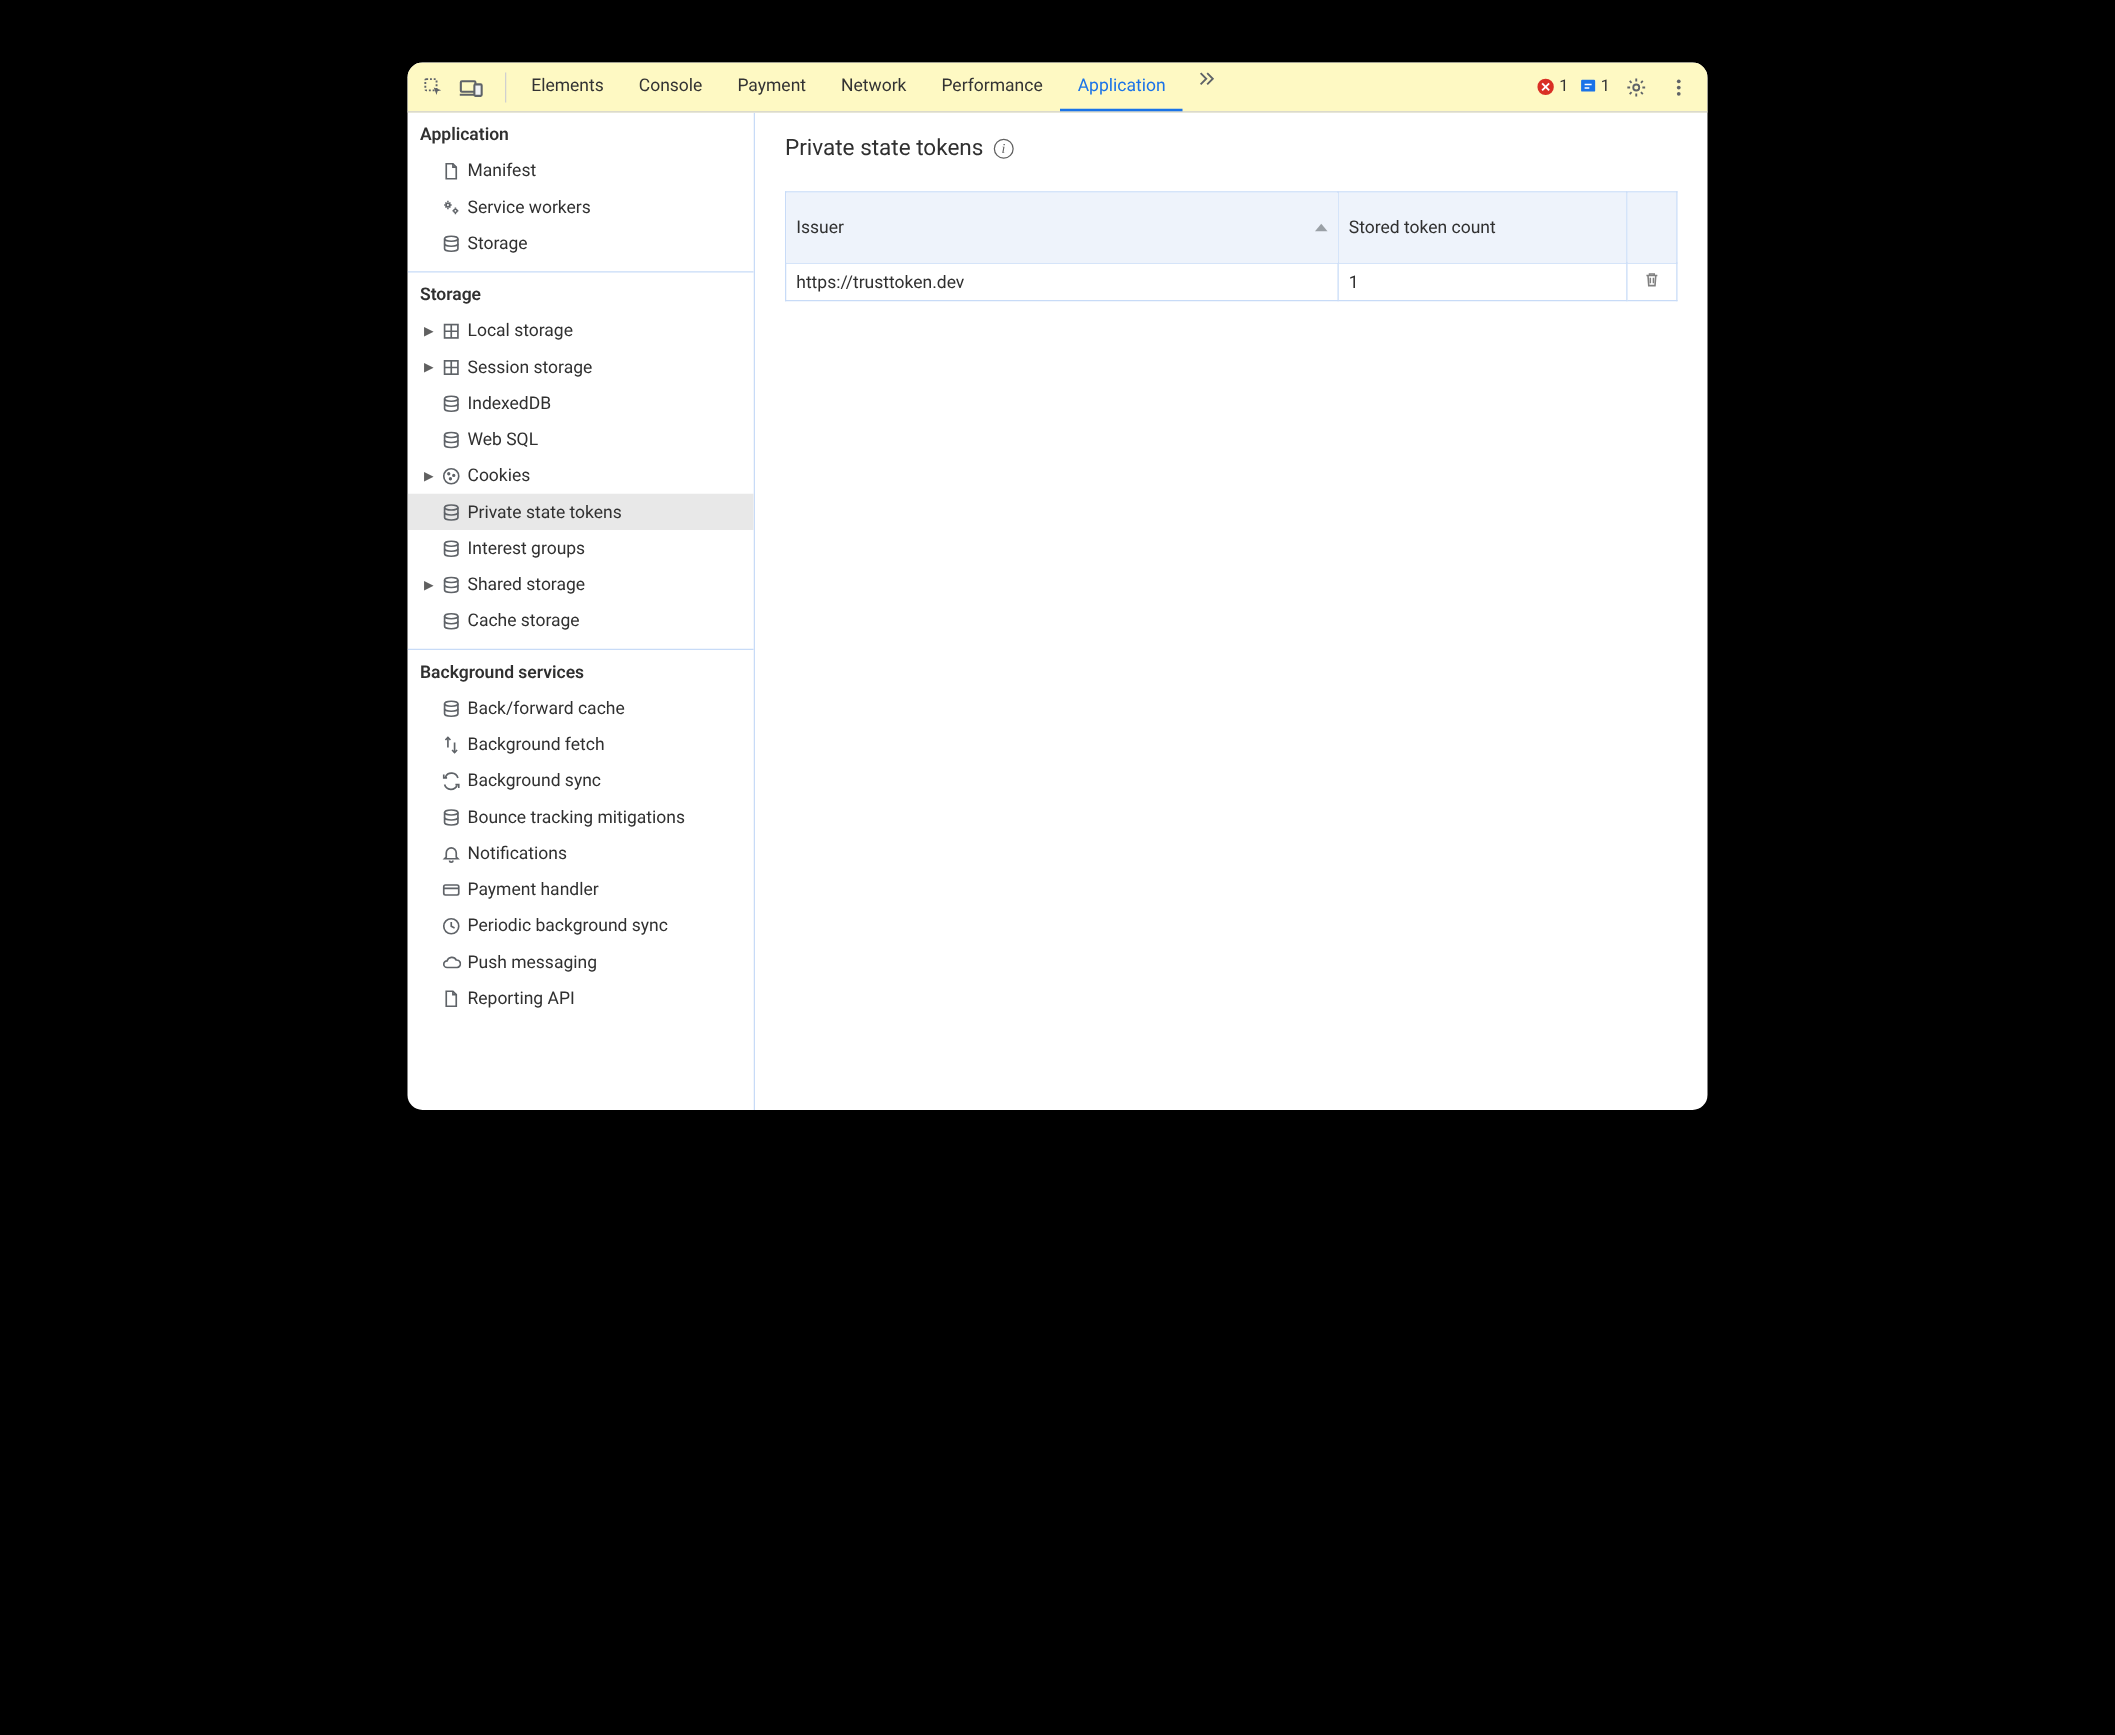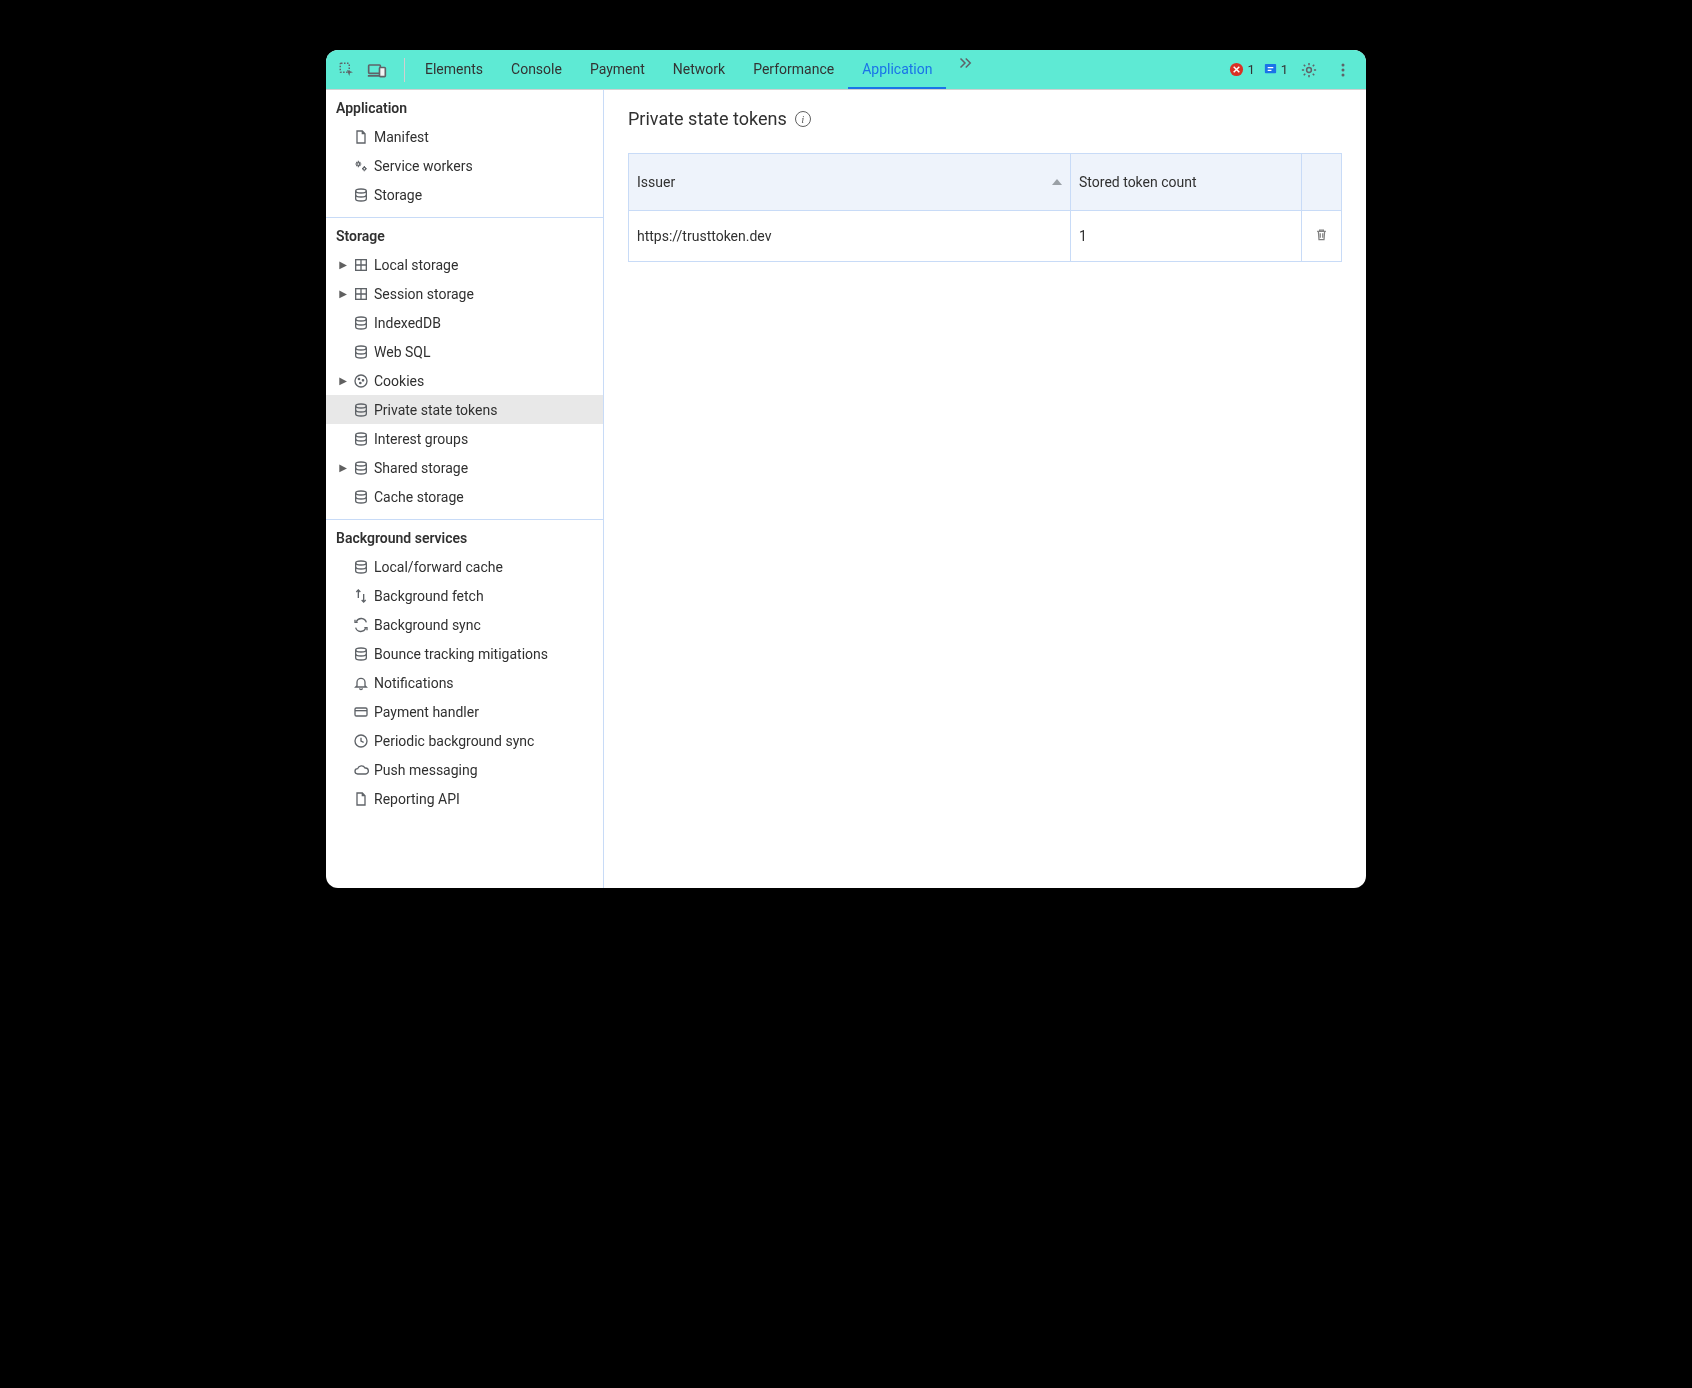--- a/index.html
+++ b/index.html
@@ -37,21 +37,21 @@
   .light.red { background: #ff5f57; }
   .light.yellow { background: #febc2e; }
   .light.green { background: #28c840; }
   .title {
     position: absolute; left: 0; right: 0; text-align: center;
     font-size: 14px; font-weight: 600; color: #4a4a4a; pointer-events: none;
   }
   
   .toolbar {
     height: 40px;
-    background: #5eead4;
+    background: #fef9c3;
     border-bottom: 1px solid #d0d0d0;
     display: flex;
     align-items: center;
     color: #333;
     font-size: 14px;
   }
   .tool-icons { display: flex; align-items: center; padding: 0 8px; gap: 4px; }
   .tool-icon-btn {
     width: 26px; height: 26px; display:flex; align-items:center; justify-content:center;
     border-radius: 3px; cursor: pointer;
@@ -118,21 +118,21 @@
   table.data-table {
     width: 100%; border-collapse: collapse; font-size:14px;
     border: 1px solid #c8dbf7;
   }
   table.data-table th {
     background:#eef3fb; text-align:left; font-weight:400; color:#303030;
     padding: 20px 8px; border:1px solid #c8dbf7; position:relative;
     cursor:pointer;
   }
   table.data-table td {
-    padding: 16px 8px; border:1px solid #c8dbf7; color:#303030;
+    padding: 5px 8px; border:1px solid #c8dbf7; color:#303030;
   }
   .sort-indicator {
     position:absolute; right:8px; top:50%; transform:translateY(-50%);
     border-left:5px solid transparent; border-right:5px solid transparent;
     border-bottom:6px solid #9aa0a6;
   }
   .action-col { width: 40px; text-align:center; }
   .delete-btn { color:#606060; cursor:pointer; display:inline-flex; }
   svg { display:block; }
 </style>
@@ -357,21 +357,21 @@
         <div id="bg-items">
             <div class="tree-item indent-1">
               <span class="disclosure empty">▶</span>
               <span class="item-icon">
                 <svg width="16" height="16" viewBox="0 0 24 24" fill="none" stroke="#5f6368" stroke-width="2">
                   <ellipse cx="12" cy="6" rx="8" ry="3"></ellipse>
                   <path d="M4 6 v12 a8 3 0 0 0 16 0 V6"></path>
                   <path d="M4 12 a8 3 0 0 0 16 0"></path>
                 </svg>
               </span>
-              <span class="item-label">Local/forward cache</span>
+              <span class="item-label">Back/forward cache</span>
             </div>
             <div class="tree-item indent-1">
               <span class="disclosure empty">▶</span>
               <span class="item-icon">
                 <svg width="16" height="16" viewBox="0 0 24 24" fill="none" stroke="#5f6368" stroke-width="2">
                   <path d="M8 3 v12"></path>
                   <path d="M5 6 l3 -3 l3 3"></path>
                   <path d="M16 21 v-12"></path>
                   <path d="M13 18 l3 3 l3 -3"></path>
                 </svg>

